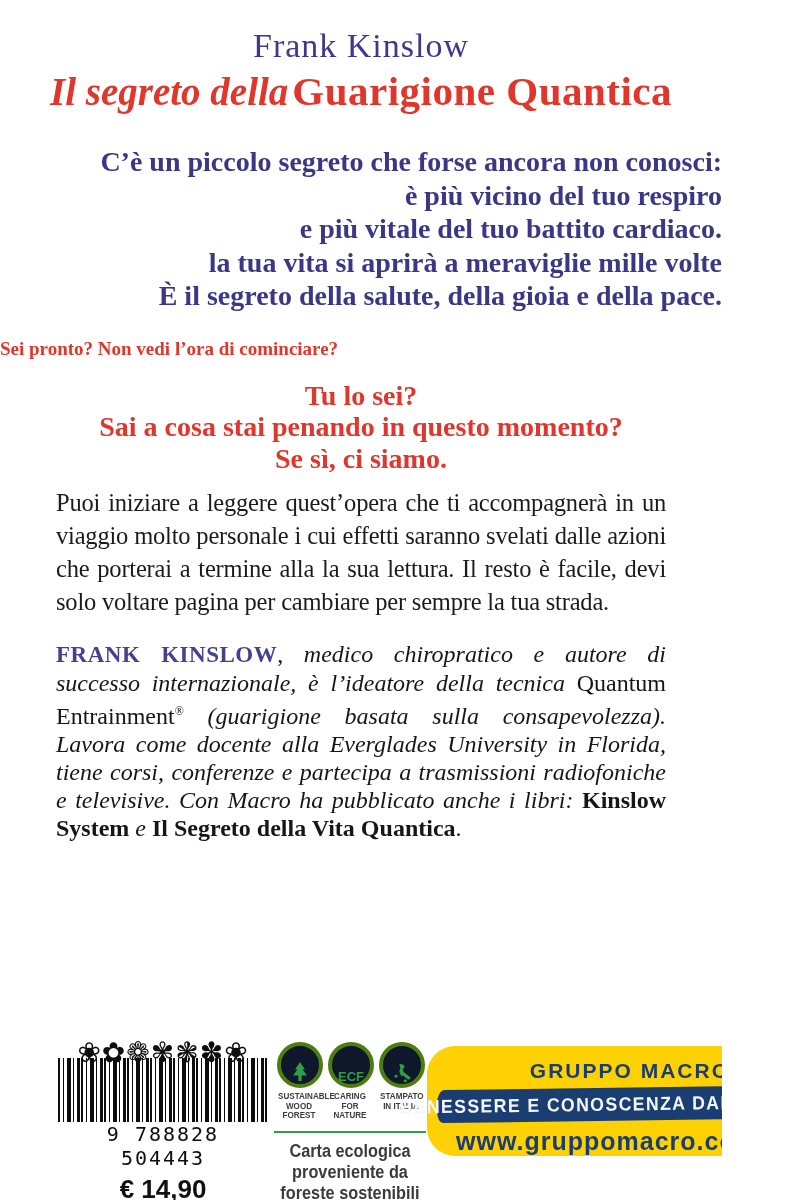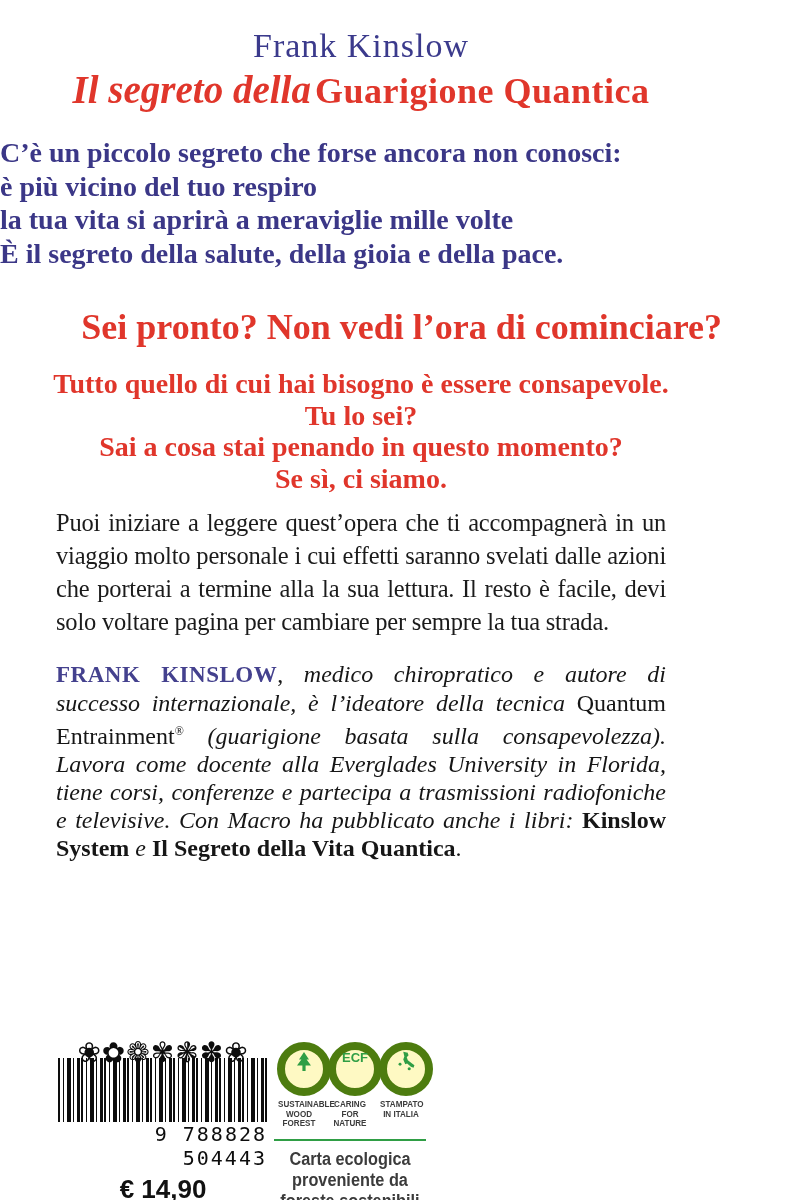--- a/index.html
+++ b/index.html
@@ -3,29 +3,29 @@
 <meta charset="utf-8">
 <style>
   html,body{margin:0;padding:0;background:#ffffff;}
   .page{position:relative;width:722px;height:1200px;background:#ffffff;overflow:hidden;
         font-family:"Liberation Serif", serif;color:#1b1b1b;}
 
   
   .author{margin-top:27px;text-align:center;font-size:34px;color:#3b3a8c;letter-spacing:1px;white-space:nowrap;}
   .title-line{margin-top:2px;text-align:center;color:#e0362b;white-space:nowrap;}
   .title-prefix{font-style:italic;font-weight:bold;font-size:39px;margin-right:4px;vertical-align:baseline;}
-  .title-main{font-weight:bold;font-size:36px;letter-spacing:0.5px;}
+  .title-main{font-weight:bold;font-size:41px;letter-spacing:0.5px;}
 
   
-  .intro{margin-top:24px;text-align:left;color:#3b3787;font-weight:bold;
+  .intro{margin-top:30px;text-align:right;color:#3b3787;font-weight:bold;
          font-size:28px;line-height:33.5px;}
   .intro div{white-space:nowrap;}
 
   
-  .ready{margin-top:36px;text-align:right;color:#e0362b;font-weight:bold;font-size:36px;white-space:nowrap;}
+  .ready{margin-top:25px;text-align:left;color:#e0362b;font-weight:bold;font-size:19px;white-space:nowrap;}
 
   
   .para{margin:12px 56px 0;text-align:justify;font-size:24.5px;line-height:33px;color:#1b1b1b;letter-spacing:-0.2px;}
 
   
   .call{margin-top:20px;text-align:center;color:#e0362b;font-weight:bold;font-size:28px;line-height:31.5px;}
   .call div{white-space:nowrap;}
 
   
   .bio{margin:22px 56px 0;text-align:justify;font-style:italic;font-size:24px;line-height:28px;color:#161616;}
@@ -36,29 +36,29 @@
 
   
   .barcode-block{position:absolute;left:56px;top:1040px;width:214px;text-align:center;
                  font-family:"Liberation Sans",sans-serif;}
   .flowers{font-family:"DejaVu Sans",sans-serif;font-size:28px;line-height:26px;letter-spacing:1px;
            color:#0d0d0d;position:relative;z-index:2;margin-bottom:-8px;}
   .bars{height:80px;margin:0 2px;background:
         repeating-linear-gradient(to right,#0d0d0d 0 2px,#fff 2px 5px,#0d0d0d 5px 6px,#fff 6px 9px,
         #0d0d0d 9px 13px,#fff 13px 15px,#0d0d0d 15px 16px,#fff 16px 19px,#0d0d0d 19px 22px,#fff 22px 23px);}
   .isbn{position:relative;z-index:2;display:inline-block;background:#ffffff;margin-top:-16px;
-        padding:0 3px;font-family:"DejaVu Sans Mono",monospace;font-size:20px;letter-spacing:2px;color:#0d0d0d;text-align:right;}
+        padding:0 3px;font-family:"DejaVu Sans Mono",monospace;font-size:20px;letter-spacing:2px;color:#0d0d0d;}
   .price{margin-top:4px;font-weight:bold;font-size:26px;color:#111;}
 
   .eco-block{position:absolute;left:270px;top:1042px;width:160px;text-align:center;
              font-family:"Liberation Sans",sans-serif;}
   .badges{display:flex;justify-content:center;gap:7px;}
   .badge{width:44px;}
-  .badge .circle{width:38px;height:38px;border:8px solid #4d7c0f;border-radius:50%;margin:0 auto;
-                 display:flex;align-items:flex-start;justify-content:center;background:#fef9c3;}
+  .badge .circle{width:38px;height:38px;border:4px solid #4d7c0f;border-radius:50%;margin:0 auto;
+                 display:flex;align-items:flex-end;justify-content:center;background:#0f172a;}
   .badge .ecf-text{font-weight:bold;font-size:13px;color:#2f9e45;letter-spacing:0;}
   .badge .lbl{margin-top:4px;font-weight:bold;font-size:8.5px;line-height:9.5px;color:#3c3c3c;
               transform:scaleX(0.95);}
   .eco-divider{width:152px;height:2px;background:#2f9e45;margin:10px auto 8px;}
   .eco-text{font-weight:bold;font-size:17.5px;line-height:21px;color:#3b3b3b;transform:scaleX(0.93);
             transform-origin:center;}
 
   .pub-box{position:absolute;left:427px;top:1046px;width:361px;height:110px;background:#fdd103;
            border-radius:28px;font-family:"Liberation Sans",sans-serif;}
   .pub-name{text-align:right;padding:13px 58px 0 0;font-weight:bold;font-size:21px;letter-spacing:2px;
@@ -78,29 +78,29 @@
 
   <div class="author">Frank Kinslow</div>
 
   <div class="title-line">
     <span class="title-prefix">Il segreto della</span><span class="title-main">Guarigione Quantica</span>
   </div>
 
   <div class="intro">
     <div>C’è un piccolo segreto che forse ancora non conosci:</div>
     <div>è più vicino del tuo respiro</div>
+    <div>e più vitale del tuo battito cardiaco.</div>
     <div>la tua vita si aprirà a meraviglie mille volte</div>
     <div>È il segreto della salute, della gioia e della pace.</div>
   </div>
 
   <div class="ready">Sei pronto? Non vedi l’ora di cominciare?</div>
 
 
   <div class="call">
-    <div>Tutto quello di cui hai bisogno è essere consapevole.</div>
     <div>Tu lo sei?</div>
     <div>Sai a cosa stai penando in questo momento?</div>
     <div>Se sì, ci siamo.</div>
   </div>
 
   <div class="para">Puoi iniziare a leggere quest’opera che ti accompagnerà in un viaggio molto personale i cui effetti saranno svelati dalle azioni che porterai a termine alla la sua lettura. Il resto è facile, devi solo voltare pagina per cambiare per sempre la tua strada.</div>
 
   <div class="bio">
     <span class="bio-name">FRANK KINSLOW</span><span class="roman">, </span><span>medico chiropratico e autore di successo internazionale, è l’ideatore della tecnica </span><span class="roman">Quantum Entrainment</span><sup class="roman">®</sup><span> (guarigione basata sulla consapevolezza). Lavora come docente alla Everglades University in Florida, tiene corsi, conferenze e partecipa a trasmissioni radiofoniche e televisive. Con Macro ha pubblicato anche i libri: </span><span class="bold-roman">Kinslow System</span><span> e </span><span class="bold-roman">Il Segreto della Vita Quantica</span><span class="roman">.</span>
   </div>
@@ -149,14 +149,21 @@
       </div>
     </div>
     <div class="eco-divider"></div>
     <div class="eco-text">
       <div>Carta ecologica</div>
       <div>proveniente da</div>
       <div>foreste sostenibili</div>
     </div>
   </div>
 
+  <div class="pub-box">
+    <div class="pub-name">GRUPPO MACRO</div>
+    <div class="pub-banner">
+      <span>BENESSERE E CONOSCENZA DAL 1987</span>
+    </div>
+    <div class="pub-site">www.gruppomacro.com</div>
+  </div>
 
 </div>
 
 </body></html>

